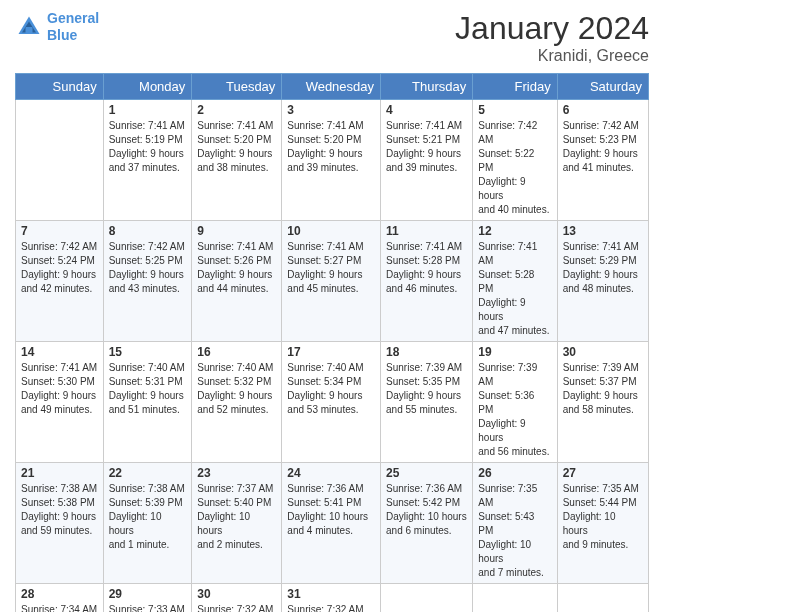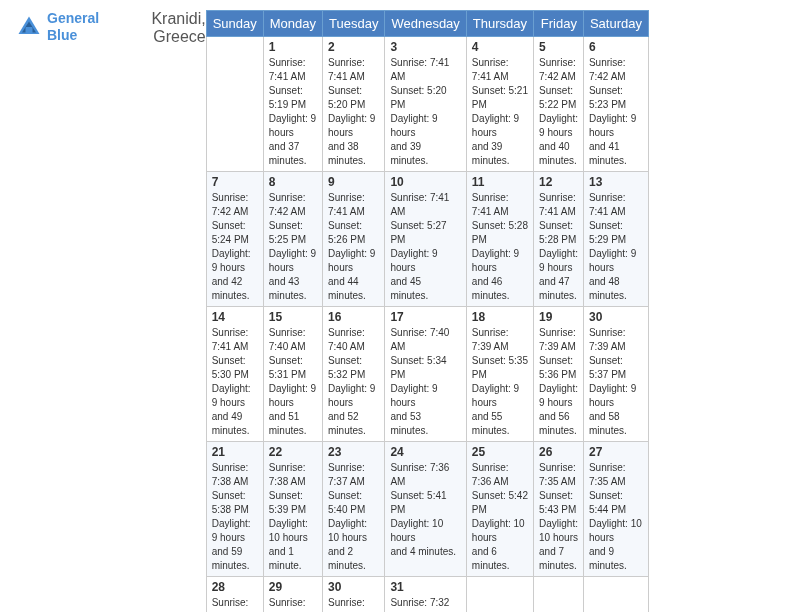--- a/index.html
+++ b/index.html
@@ -8,20 +8,21 @@
       height: 612px;
       background: #fff;
       font-family: Arial, sans-serif;
       overflow: hidden;
     }
     .page {
       width: 664px;
       height: 612px;
       padding: 10px 15px;
       display: flex;
+      flex-direction: column;
     }
     .header {
       display: flex;
       justify-content: space-between;
       align-items: flex-start;
       margin-bottom: 8px;
     }
     .logo {
       display: flex;
       align-items: center;
@@ -104,20 +105,21 @@
         <polygon points="20,5 35,30 5,30" fill="#4a90d9"></polygon>
         <polygon points="20,12 30,28 10,28" fill="#2a6099"></polygon>
         <rect x="15" y="20" width="10" height="10" fill="#4a90d9" rx="1"></rect>
       </svg>
       <div class="logo-text">
         <div><span>General</span></div>
         <div><span style="color:#4a90d9">Blue</span></div>
       </div>
     </div>
     <div class="title-block">
+      <div class="month-title">January 2024</div>
       <div class="location">Kranidi, Greece</div>
     </div>
   </div>
 
   <table class="calendar-table">
     <thead>
       <tr>
         <th>Sunday</th>
         <th>Monday</th>
         <th>Tuesday</th>

